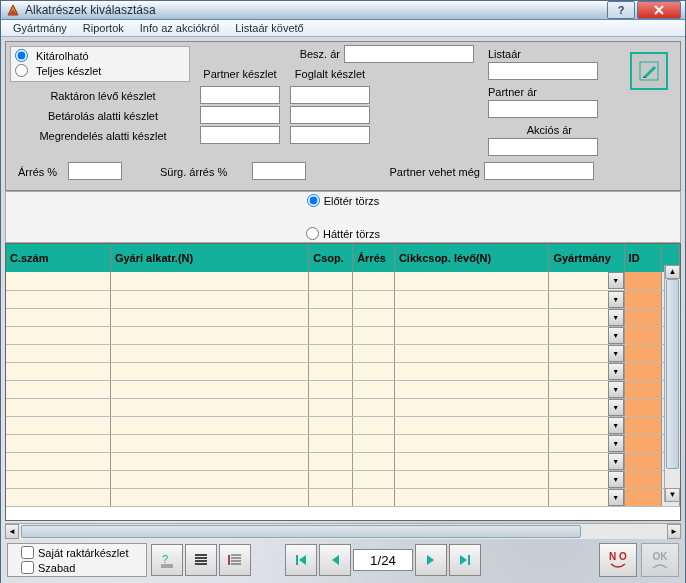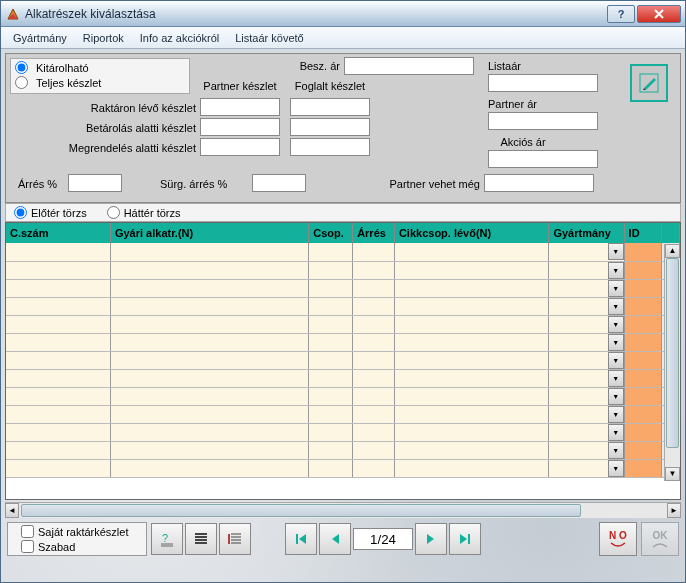--- a/index.html
+++ b/index.html
@@ -14,31 +14,31 @@
 .titlebar-btn.close { width: 44px; background: linear-gradient(to bottom, #f08080, #d03020); color: #fff; }
 
 .menubar { height: 22px; background: linear-gradient(to bottom, #f7fbff, #e4ecf4); display: flex; align-items: center; padding: 0 4px; border-bottom: 1px solid #a0b0c0; }
 .menu-item { padding: 2px 8px; color: #1a2a3a; cursor: pointer; }
 
 .content { flex: 1; padding: 4px; background: #d6dbe0; background-image: radial-gradient(circle at 20% 80%, rgba(255,255,255,0.4) 0%, transparent 40%), radial-gradient(circle at 80% 90%, rgba(180,190,200,0.5) 0%, transparent 40%); position: relative; }
 
 .panel-top { background: #cfcfcf; border: 1px solid #888; padding: 4px; position: relative; }
 .radio-row { margin-bottom: 2px; display: flex; align-items: center; gap: 4px; }
 .radio-row input[type="radio"] { margin: 0 4px 0 2px; }
-.lbl { position: absolute; text-align: right; white-space: nowrap; }
+.lbl { position: absolute; text-align: center; white-space: nowrap; }
 .inp { position: absolute; height: 18px; border: 1px solid #888; background: #fff; padding: 0 2px; }
 
 .top-grid { position: relative; height: 140px; }
 
-.radio-bar { display: flex; gap: 20px; padding: 2px 8px; background: #f4f4f4; border: 1px solid #aaa; align-items: center; }
+.radio-bar { display: flex; gap: 20px; padding: 2px 8px; background: #f4f4f4; border: 1px solid #aaa; align-items: center; flex-direction: column; }
 .radio-bar label { display: flex; align-items: center; gap: 4px; }
 
 .table-wrap { border: 1px solid #666; background: #fff; position: relative; }
 .tbl { width: 100%; border-collapse: collapse; table-layout: fixed; }
-.tbl th { background: #13b19c; color: #000; font-weight: bold; text-align: left; padding: 2px 4px; border-right: 1px solid #888; height: 20px; font-size: 11px; overflow: hidden; white-space: nowrap; }
+.tbl th { background: #13b19c; color: #000; font-weight: bold; text-align: left; padding: 2px 4px; border-right: 1px solid #888; height: 28px; font-size: 11px; overflow: hidden; white-space: nowrap; }
 .tbl td { border-right: 1px solid #999; border-bottom: 1px solid #bbb; height: 18px; background: #fdf6e3; padding: 0; }
 .tbl td.dd { background: #fdf6e3; position: relative; }
 .tbl td.id-col { background: #f9a86a; }
 .dd-btn { position: absolute; right: 0; top: 0; width: 16px; height: 17px; background: linear-gradient(to bottom,#f4f4f4,#d0d0d0); border: 1px solid #888; display: flex; align-items: center; justify-content: center; font-size: 7px; cursor: pointer; }
 
 .vscroll { position: absolute; right: 0; top: 21px; bottom: 18px; width: 16px; background: #e8e8e8; border-left: 1px solid #aaa; }
 .vscroll .thumb { position: absolute; top: 14px; left: 1px; right: 1px; height: 190px; background: linear-gradient(to right,#dfe6ed,#c4d0dc); border: 1px solid #8aa; border-radius: 2px; }
 .vscroll .arr { position: absolute; left: 0; right: 0; height: 14px; background: linear-gradient(to bottom,#f2f2f2,#d4d4d4); border: 1px solid #999; text-align: center; font-size: 8px; line-height: 12px; cursor: pointer; }
 .hscroll { height: 16px; background: #e8e8e8; border-top: 1px solid #aaa; position: relative; margin-top: 2px; }
 .hscroll .arr { position: absolute; top: 0; width: 14px; height: 15px; background: linear-gradient(to bottom,#f2f2f2,#d4d4d4); border: 1px solid #999; text-align: center; font-size: 8px; line-height: 13px; cursor: pointer; }
@@ -119,21 +119,21 @@
 
         <span class="lbl" style="left:250px; top:2px; width:80px; text-align:right;">Besz. ár</span>
         <input class="inp" style="left: 334px; top: -1px; width: 130px;">
 
         <span class="lbl" style="left:478px; top:2px; width:60px; text-align:left;">Listaár</span>
         <input class="inp" style="left: 478px; top: 16px; width: 110px;">
 
         <span class="lbl" style="left:478px; top:40px; width:70px; text-align:left;">Partner ár</span>
         <input class="inp" style="left: 478px; top: 54px; width: 110px;">
 
-        <span class="lbl" style="left:478px; top:78px; width:70px; text-align:center;">Akciós ár</span>
+        <span class="lbl" style="left:492px; top:78px; width:70px; text-align:right;">Akciós ár</span>
         <input class="inp" style="left: 478px; top: 92px; width: 110px;">
 
         <span class="lbl" style="left:8px; top:120px; width:50px; text-align:left;">Árrés %</span>
         <input class="inp" style="left: 58px; top: 116px; width: 54px;">
 
         <span class="lbl" style="left:150px; top:120px; width:90px; text-align:left;">Sürg. árrés %</span>
         <input class="inp" style="left: 242px; top: 116px; width: 54px;">
 
         <span class="lbl" style="left:350px; top:120px; width:120px; text-align:right;">Partner vehet még</span>
         <input class="inp" style="left: 474px; top: 116px; width: 110px;">

